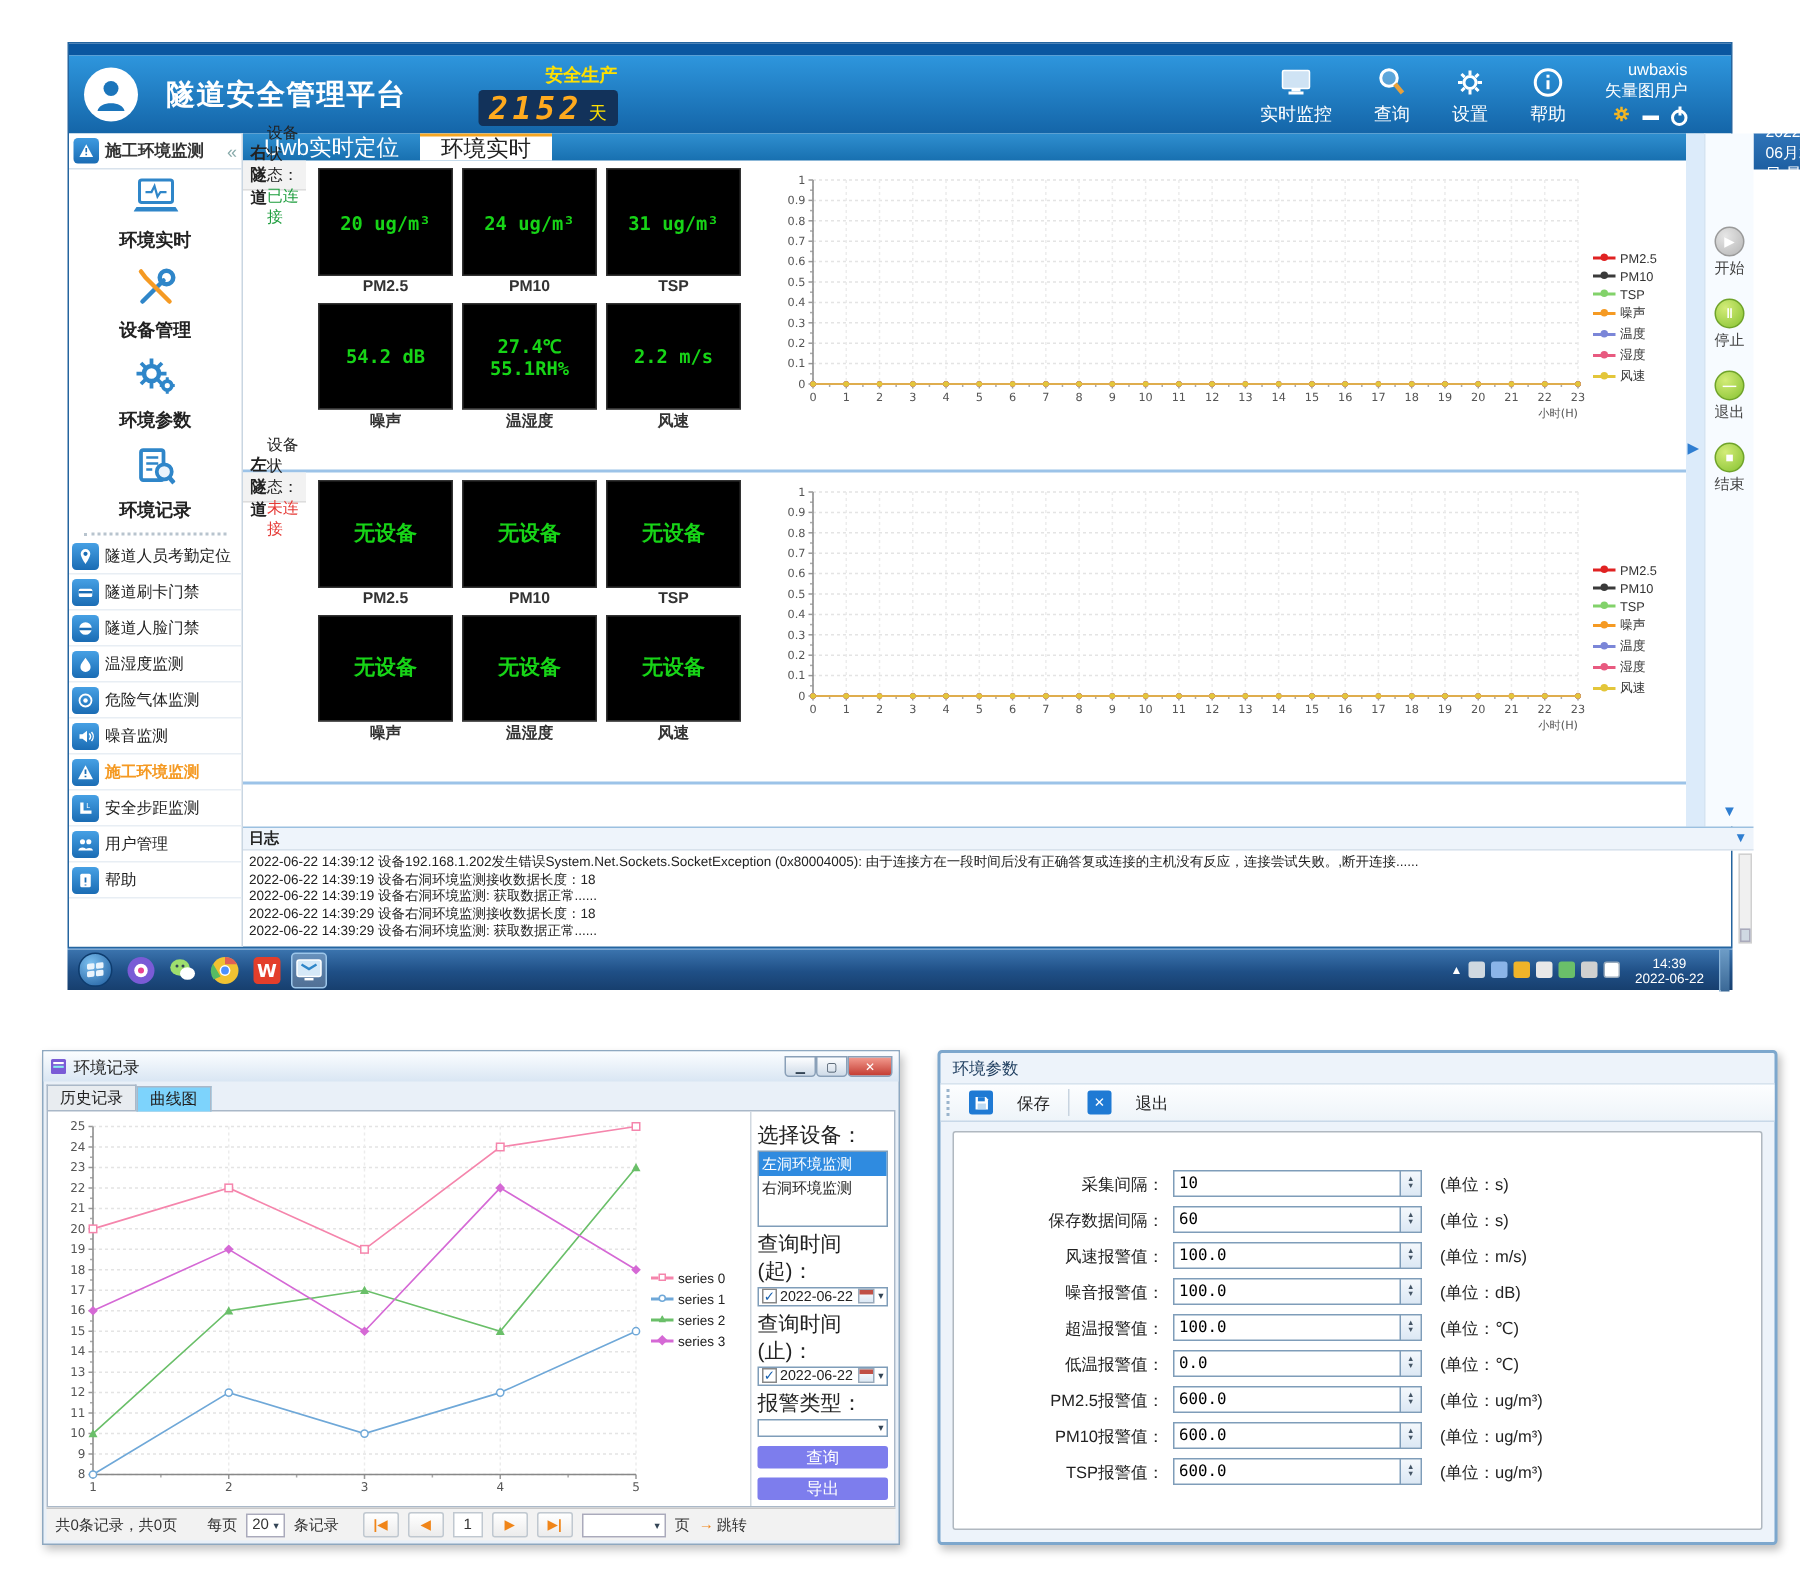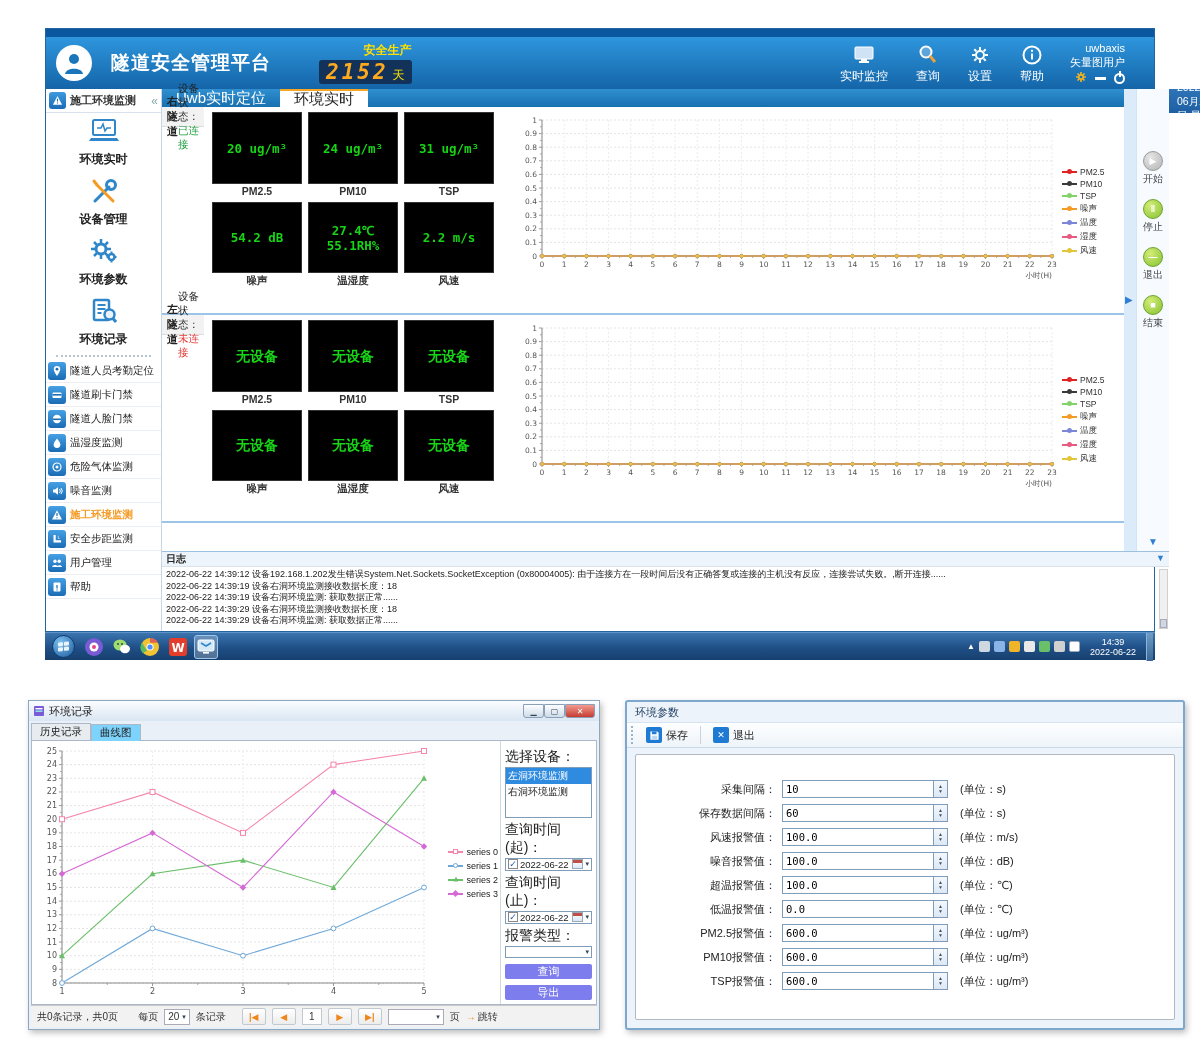--- a/index.html
+++ b/index.html
@@ -110,21 +110,21 @@
   .winbtns{display:flex;}
   .winbtn{width:21px;height:14px;border:1px solid #8aa0b8;border-radius:0 0 3px 3px;background:linear-gradient(#fdfeff,#cfdbe8);
     display:flex;align-items:center;justify-content:center;font-size:8px;color:#345;cursor:pointer;}
   .winbtn.close{width:30px;background:linear-gradient(#f29a8e,#d campagne44c3c);background:linear-gradient(#f29a8e,#c43c32);color:#fff;}
   .rw-tabs{display:flex;padding:2px 2px 0 2px;}
   .rw-tab{font-size:10.5px;padding:1px 8px;border:1px solid #aab8c8;border-bottom:none;background:#e8ecf0;cursor:pointer;}
   .rw-tab.active{background:#7dd3fc;position:relative;top:1px;}
   .rw-content{flex:1;margin:0 2px;background:#fff;border:1px solid #aab8c8;display:flex;min-height:0;}
   .rw-chartwrap{flex:1;display:flex;padding:2px;}
   .hlg{display:flex;flex-direction:column;justify-content:center;gap:4px;width:64px;}
-  .hlg-item{display:flex;align-items:center;gap:3px;justify-content:flex-end;}
+  .hlg-item{display:flex;align-items:center;gap:3px;}
   .hlg-line{width:15px;height:2px;position:relative;flex:0 0 auto;}
   .mk{position:absolute;left:5px;top:-2px;width:5px;height:5px;background:#fff;border:1px solid;}
   .mk-circle{border-radius:50%;}
   .mk-triangle{border:none;clip-path:polygon(50% 0,100% 100%,0 100%);}
   .mk-diamond{border:none;transform:rotate(45deg);}
   .rw-side{width:100px;border-left:1px solid #d0d8e0;padding:4px 4px;font-size:10px;display:flex;flex-direction:column;}
   .rw-side label{font-size:14px;color:#222;margin:3px 0 1px;}
   .listbox{border:1px solid #7f9db9;background:#fff;height:80px;font-size:10px;}
   .lb-row{padding:1px 2px;white-space:nowrap;cursor:pointer;}
   .lb-row.selected{background:#2f8be0;color:#fff;}
@@ -144,21 +144,21 @@
   .jump{display:flex;align-items:center;gap:2px;cursor:pointer;}
   .jump .arrow{color:#f08519;font-weight:bold;}
 
   
   #params-window{position:absolute;left:625px;top:700px;width:560px;height:330px;
     background:#edf3fa;border:2px solid #7da7cd;border-radius:3px;box-shadow:2px 3px 6px rgba(0,0,0,.25);display:flex;flex-direction:column;}
   .pw-titlebar{height:20px;display:flex;align-items:center;padding:0 8px;}
   .pw-title{font-size:11px;color:#1a3a5c;}
   .pw-toolbar{height:26px;background:linear-gradient(#fdfeff,#eef4f9);border-top:1px solid #d7e3ee;border-bottom:1px solid #c8d8e8;display:flex;align-items:center;padding:0 4px;gap:6px;}
   .grip{width:3px;height:18px;border-left:2px dotted #9ab4cc;}
-  .tb-btn{display:flex;align-items:center;gap:4px;padding:1px 5px;cursor:pointer;border:1px solid transparent;border-radius:2px;}
+  .tb-btn{display:flex;align-items:center;gap:16px;padding:1px 5px;cursor:pointer;border:1px solid transparent;border-radius:2px;}
   .tb-ic{width:16px;height:16px;background:#1f7ad4;border-radius:2px;display:flex;align-items:center;justify-content:center;color:#fff;font-size:9px;}
   .tb-lb{font-size:11px;}
   .tb-sep{width:1px;height:18px;background:#c8d4e0;}
   .pw-panel{flex:1;margin:6px 8px 8px;background:#fff;border:1px solid #b0b8c0;border-radius:2px;padding-top:22px;}
   .f-row{display:flex;align-items:center;height:24px;}
   .f-label{width:140px;text-align:right;font-size:11px;color:#222;}
   .f-input{width:152px;height:18px;border:1px solid #7f9db9;font-size:10.5px;padding:0 3px;margin-left:6px;font-family:"DejaVu Sans Mono",monospace;}
   .spinner{width:14px;height:18px;border:1px solid #7f9db9;border-left:none;background:linear-gradient(#f4f8fc,#dce8f4);
     display:flex;flex-direction:column;align-items:center;justify-content:center;font-size:5px;color:#456;line-height:5px;cursor:pointer;}
   .f-unit{font-size:11px;margin-left:12px;color:#222;}

